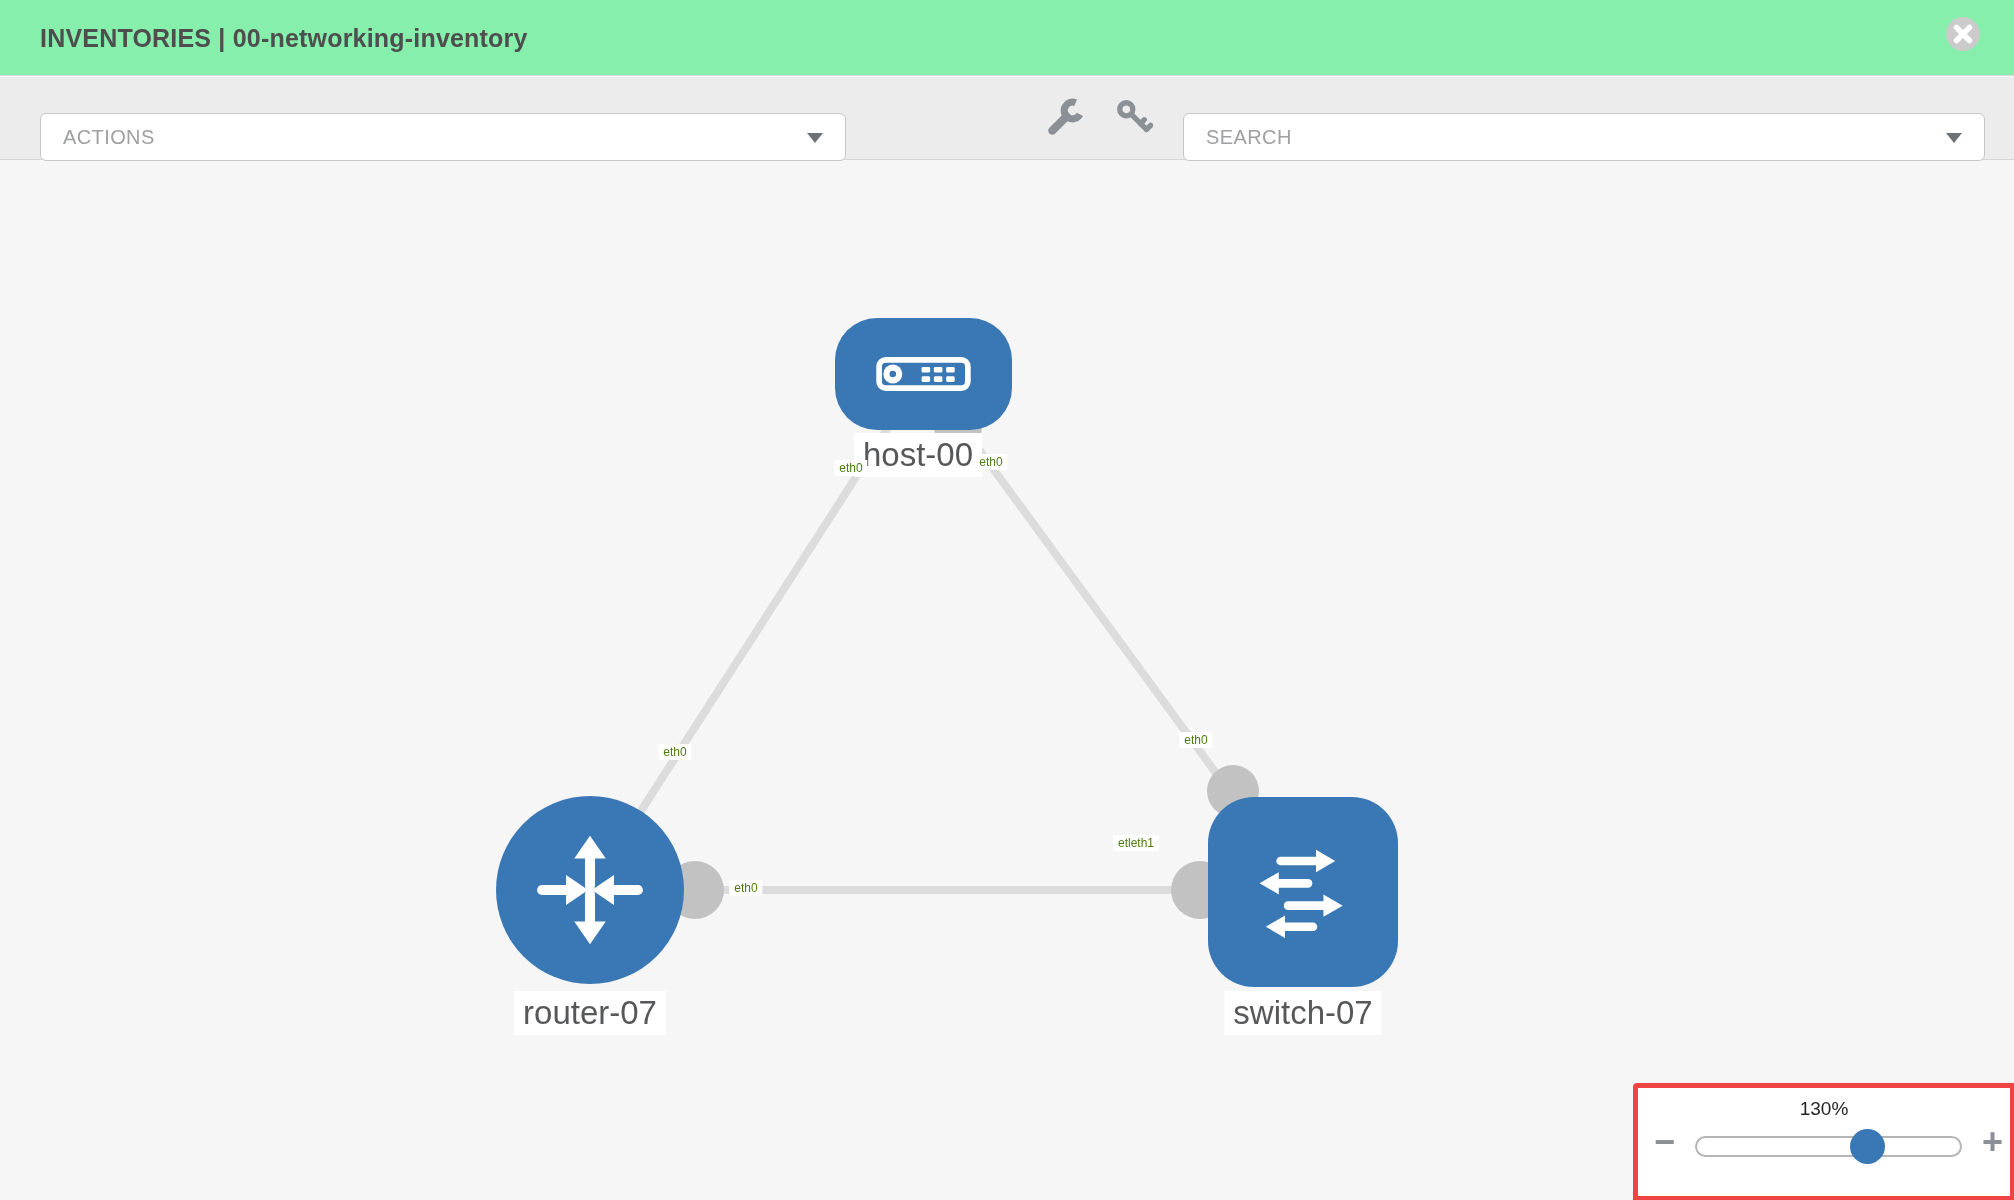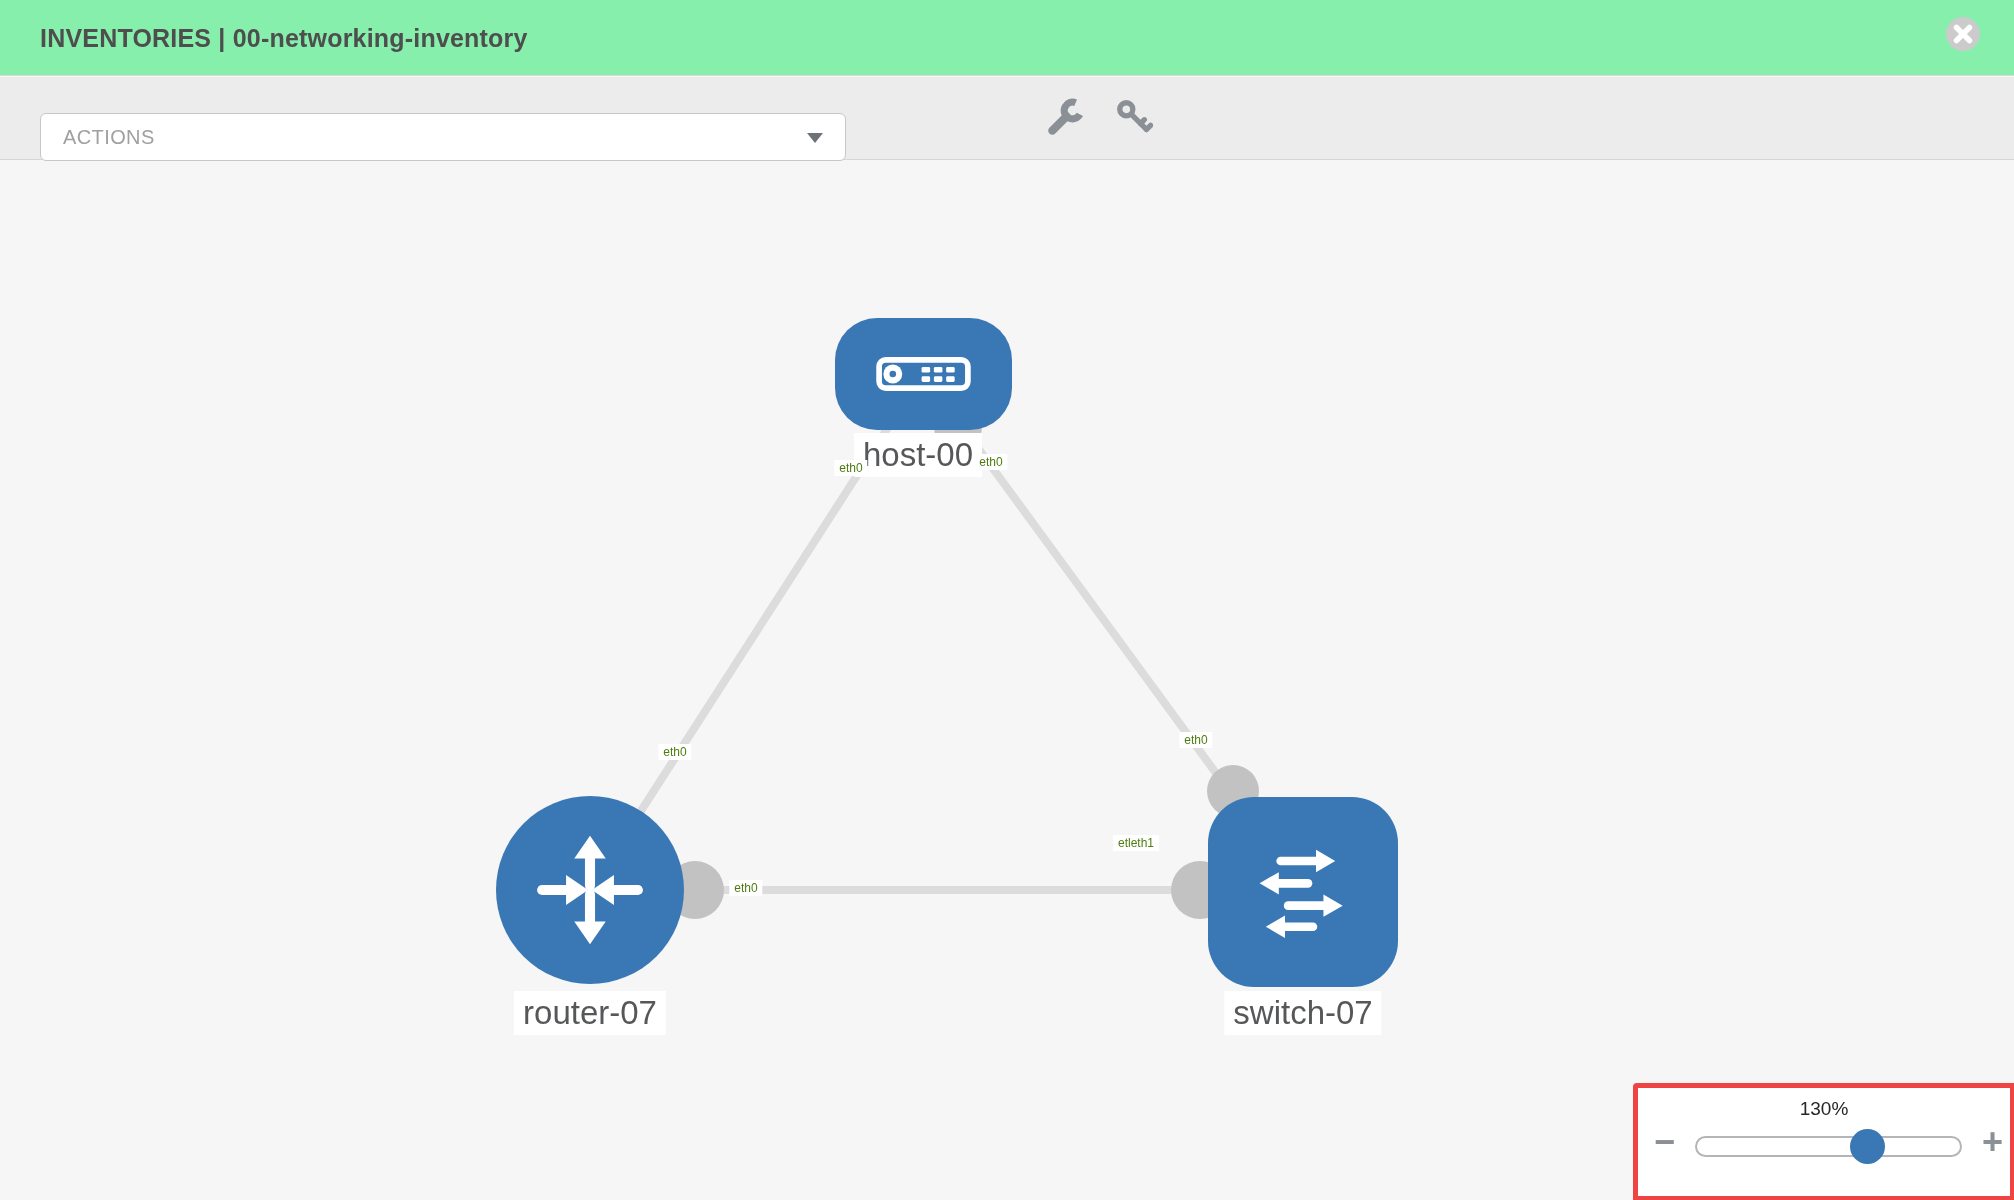--- a/index.html
+++ b/index.html
@@ -114,20 +114,24 @@
     </div>
     <div class="tool-icon-btn key-btn">
       <svg width="38" height="38" viewBox="0 0 32 32">
         <circle cx="9.5" cy="9.5" r="5.5" fill="none" stroke="#8b9096" stroke-width="4.5"></circle>
         <line x1="13.8" y1="13.8" x2="26.5" y2="26.5" stroke="#8b9096" stroke-width="4.5" stroke-linecap="round"></line>
         <line x1="26.5" y1="26.5" x2="30" y2="23" stroke="#8b9096" stroke-width="4.5" stroke-linecap="round"></line>
         <line x1="21.5" y1="21.5" x2="24.7" y2="18.3" stroke="#8b9096" stroke-width="4.5" stroke-linecap="round"></line>
       </svg>
     </div>
 
+    <div class="select-box select-search">
+      <span>SEARCH</span>
+      <span class="caret"></span>
+    </div>
   </div>
 
   <div class="canvas">
 
     <svg class="diagram-svg" width="2014" height="1039" viewBox="0 0 2014 1039">
 
       <line x1="923" y1="212" x2="590" y2="729" stroke="#dcdcdc" stroke-width="8" stroke-linecap="round"></line>
       <line x1="923" y1="212" x2="1303" y2="731" stroke="#dcdcdc" stroke-width="8" stroke-linecap="round"></line>
       <line x1="590" y1="729" x2="1303" y2="729" stroke="#dcdcdc" stroke-width="8" stroke-linecap="round"></line>
 

